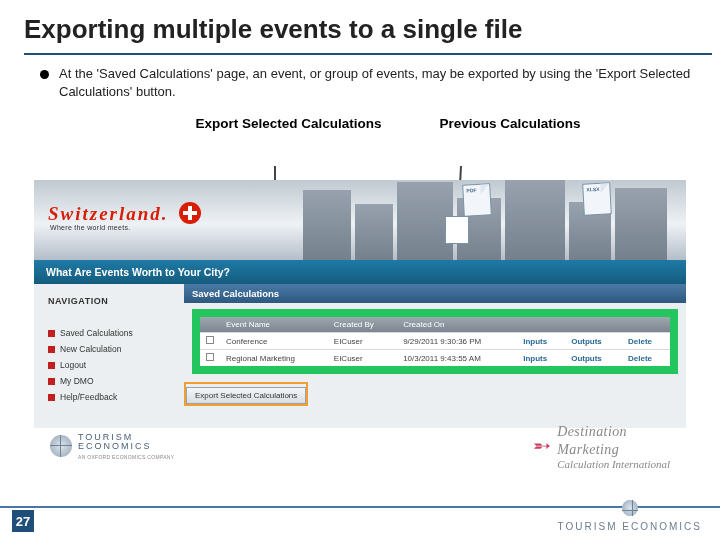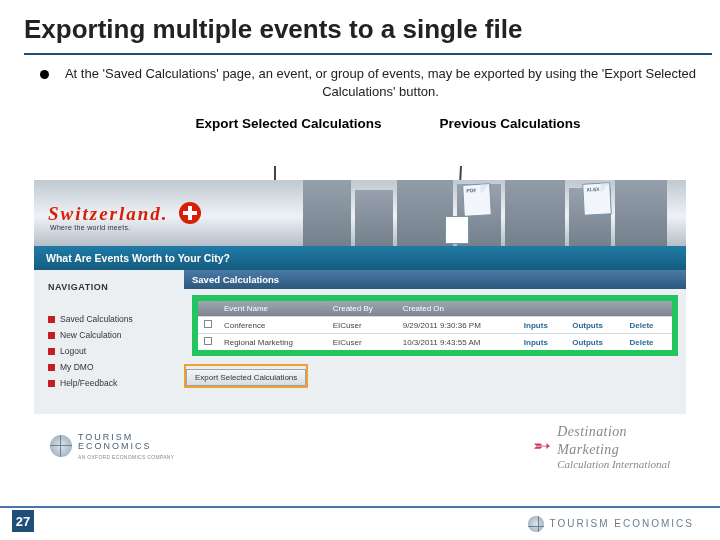--- a/index.html
+++ b/index.html
@@ -10,36 +10,36 @@
     position: relative;
     overflow: hidden;
   }
   .slide { position: relative; width: 100%; height: 100%; }
   .title {
     font-size: 26px; font-weight: bold;
     color: #222;
     padding: 14px 0 8px 24px;
   }
   .rule { height: 2px; background: #1f4e79; margin: 0 8px 0 24px; }
-  .bullet-row { display: flex; padding: 10px 18px 8px 40px; text-align: center; }
+  .bullet-row { display: flex; padding: 10px 18px 8px 40px; }
   .bullet-dot {
     width: 9px; height: 9px; border-radius: 50%;
     background: #000; flex-shrink: 0; margin-top: 5px; margin-right: 10px;
   }
   .bullet-text { font-size: 13px; color: #222; line-height: 1.35; }
   .callouts { display: flex; justify-content: center; gap: 58px; padding: 8px 0 4px 56px; font-size: 13.5px; font-weight: bold; color: #000; }
 
   
   .shot {
     position: absolute; left: 34px; top: 180px;
     width: 652px; height: 300px;
     background: #fff;
   }
   .banner {
-    position: relative; width: 100%; height: 66px;
+    position: relative; width: 100%; height: 80px;
     background: linear-gradient(#c0c9d0 0%, #eef2f6 55%, #b5bec8 100%);
     overflow: hidden;
   }
   .swiss {
     position: absolute; left: 14px; top: 22px;
     font-family: Georgia, serif; font-style: italic;
     font-size: 19px; font-weight: bold; letter-spacing: 2px; color: #d81e05;
   }
   .swiss-cross {
     display: inline-block; width: 22px; height: 22px;
@@ -85,21 +85,21 @@
   }
   .nav-title { font-size: 9px; font-weight: bold; color: #333; letter-spacing: 0.5px; margin-bottom: 22px;}
   .nav-item { display:flex; align-items:center; font-size: 8.5px; color: #333; margin: 6px 0;}
   .sq { width: 7px; height: 7px; background: #c02020; margin-right: 5px; flex-shrink:0;}
   .content-col { flex: 1; padding: 0 0 10px 0; }
   .sc-head {
     width: 100%; background: linear-gradient(#4a7aa6,#2d587e);
     color: #fff; font-size: 9.5px; font-weight: bold;
     padding: 4px 8px;
   }
-  .tbl-wrap{ margin: 6px 8px 8px 8px; border: 6px solid #22c55e; padding: 0;}
+  .tbl-wrap{ margin: 6px 8px 8px 8px; border: 8px solid #22c55e; padding: 0;}
   table { width: 100%; border-collapse: collapse; font-size: 8px; background: #fff;}
   th { background: linear-gradient(#9fa8b0,#7c8590); color: #fff; font-weight: normal; padding: 3px 6px; text-align: left;}
   td { padding: 3px 6px; color: #444; border-top: 1px solid #d2d8de; margin-left: 16px;}
   .lnk { color: #2b6a96; font-weight: bold; }
   .chk { width: 8px; height: 8px; border: 1px solid #888; display: inline-block; background: #fff;}
   .export-btn {
     display: inline-block; margin: 6px 8px 0 8px; padding: 3px 8px;
     background: linear-gradient(#f4f6f8,#d8dde2); border: 1px solid #9aa2aa;
     font-size: 8px; color: #333;
   }
@@ -131,22 +131,22 @@
   .arrow-prev{left:460px; top:166px; height:164px; transform:rotate(3deg); transform-origin:top;}
 
   
   .pageno {
     position:absolute; left:12px; bottom:8px;
     width:22px; height:22px; background:#1f4e79; color:#fff;
     display:flex; align-items:center; justify-content:center;
     font-size:13px; font-weight:bold;
   }
   .footer-te {
-    position:absolute; right:26px; bottom:8px;
-    display:flex; align-items:center; gap:6px;
+    position:absolute; right:18px; bottom:8px;
+    display:flex; align-items:center; gap:6px;flex-direction:column;
   }
   .footer-te .te-text{ color:#6d7d8d; font-size:10px;}
 </style>
 </head>
 <body>
 
 <div class="slide">
   <div class="title">Exporting multiple events to a single file</div>
   <div class="rule"></div>
 

